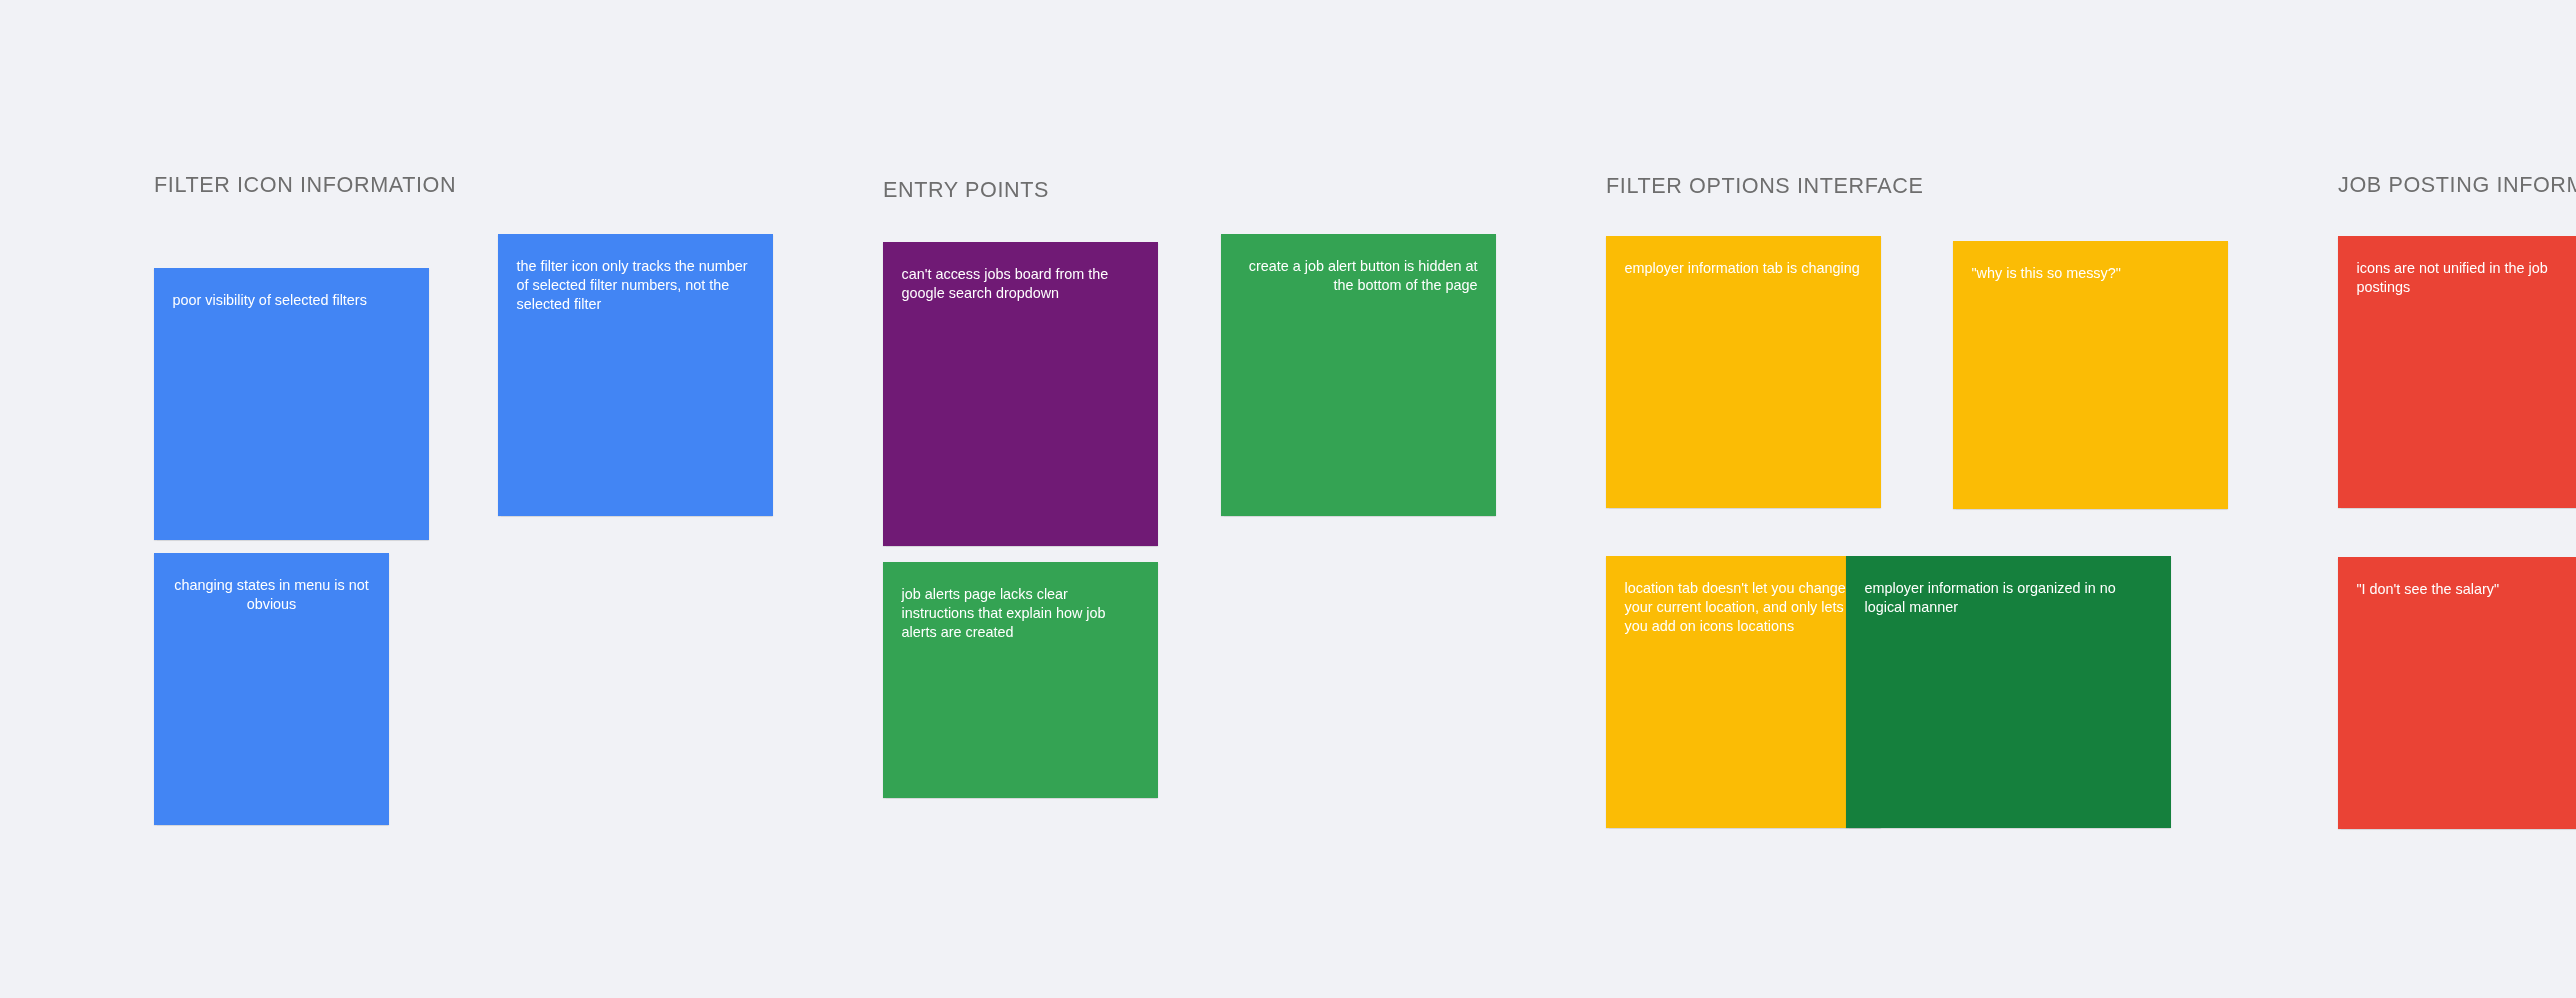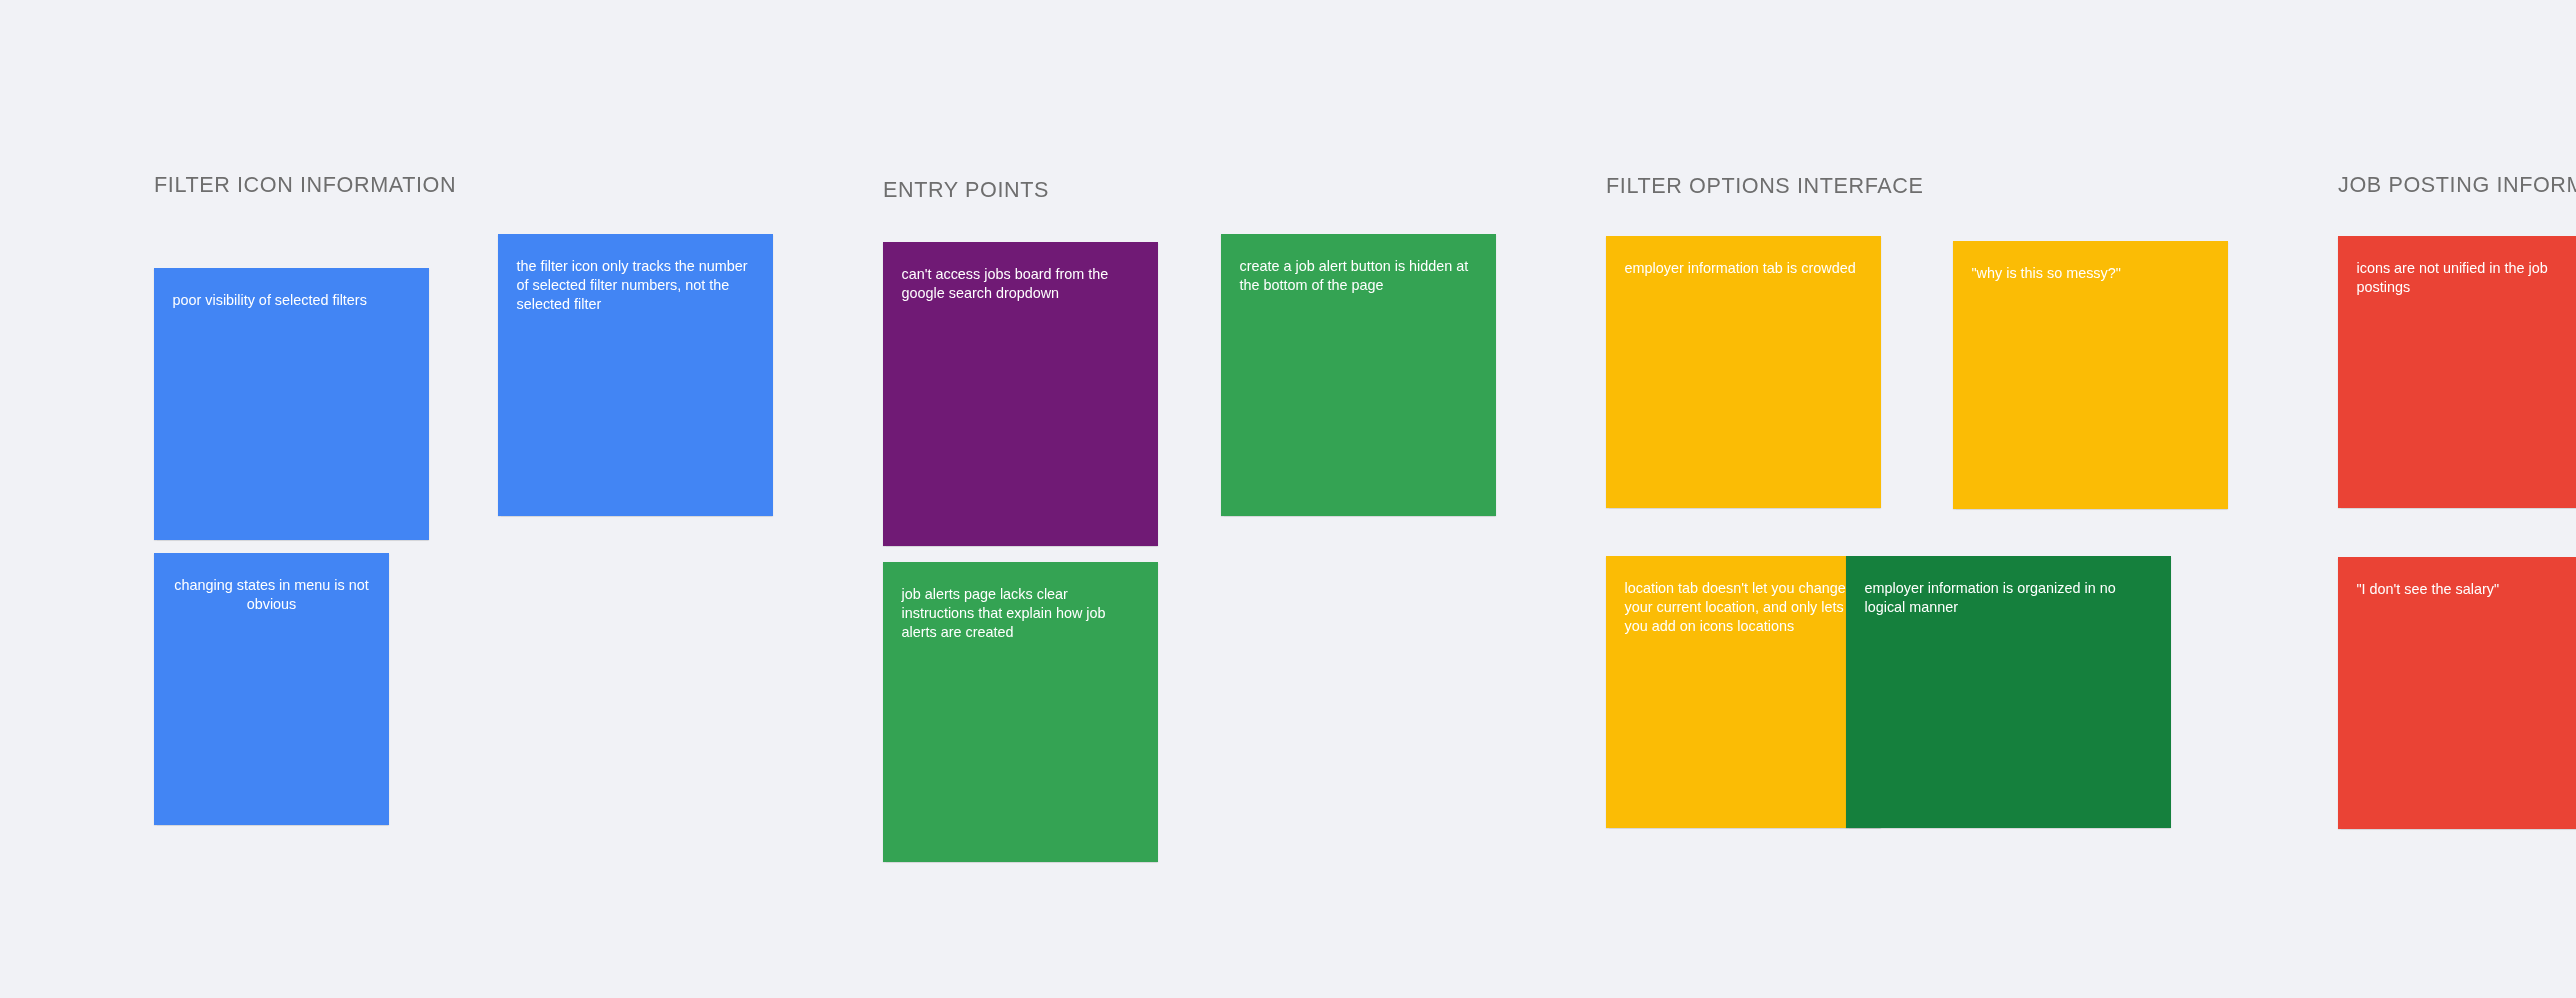--- a/index.html
+++ b/index.html
@@ -71,31 +71,31 @@
       </div>
       <div class="card" style="left: 154px; top: 553px; width: 235px; height: 272px; background: rgb(66, 133, 244); color: rgb(255, 255, 255); text-align: center;">
         <span class="card-text">changing states in menu is not obvious</span>
       </div>
     </div>
     <div class="section">
       <div class="section-header" style="left: 883px; top: 179px; color: rgb(110, 110, 110);">ENTRY POINTS</div>
       <div class="card" style="left: 883px; top: 242px; width: 275px; height: 304px; background: #701a75; color: rgb(255, 255, 255);">
         <span class="card-text">can't access jobs board from the google search dropdown</span>
       </div>
-      <div class="card" style="left: 1221px; top: 234px; width: 275px; height: 282px; background: rgb(52, 163, 83); color: rgb(255, 255, 255);">
+      <div class="card" style="left: 1221px; top: 234px; width: 275px; height: 282px; background: rgb(52, 163, 83); color: rgb(255, 255, 255); text-align: right;">
         <span class="card-text">create a job alert button is hidden at the bottom of the page</span>
       </div>
-      <div class="card" style="left: 883px; top: 562px; width: 275px; height: 300px; background: rgb(52, 163, 83); color: rgb(255, 255, 255);">
+      <div class="card" style="left: 883px; top: 562px; width: 275px; height: 236px; background: rgb(52, 163, 83); color: rgb(255, 255, 255);">
         <span class="card-text">job alerts page lacks clear instructions that explain how job alerts are created</span>
       </div>
     </div>
     <div class="section">
       <div class="section-header" style="left: 1606px; top: 175px; color: rgb(110, 110, 110);">FILTER OPTIONS INTERFACE</div>
       <div class="card" style="left: 1606px; top: 236px; width: 275px; height: 272px; background: rgb(251, 188, 5); color: rgb(255, 255, 255);">
-        <span class="card-text">employer information tab is crowded</span>
+        <span class="card-text">employer information tab is changing</span>
       </div>
       <div class="card" style="left: 1953px; top: 241px; width: 275px; height: 268px; background: rgb(251, 188, 5); color: rgb(255, 255, 255);">
         <span class="card-text">"why is this so messy?"</span>
       </div>
       <div class="card" style="left: 1606px; top: 556px; width: 275px; height: 272px; background: rgb(251, 188, 5); color: rgb(255, 255, 255);">
         <span class="card-text">location tab doesn't let you change your current location, and only lets you add on icons locations</span>
       </div>
       <div class="card" style="left: 1846px; top: 556px; width: 325px; height: 272px; background: #15803d; color: rgb(255, 255, 255);">
         <span class="card-text">employer information is organized in no logical manner</span>
       </div>

